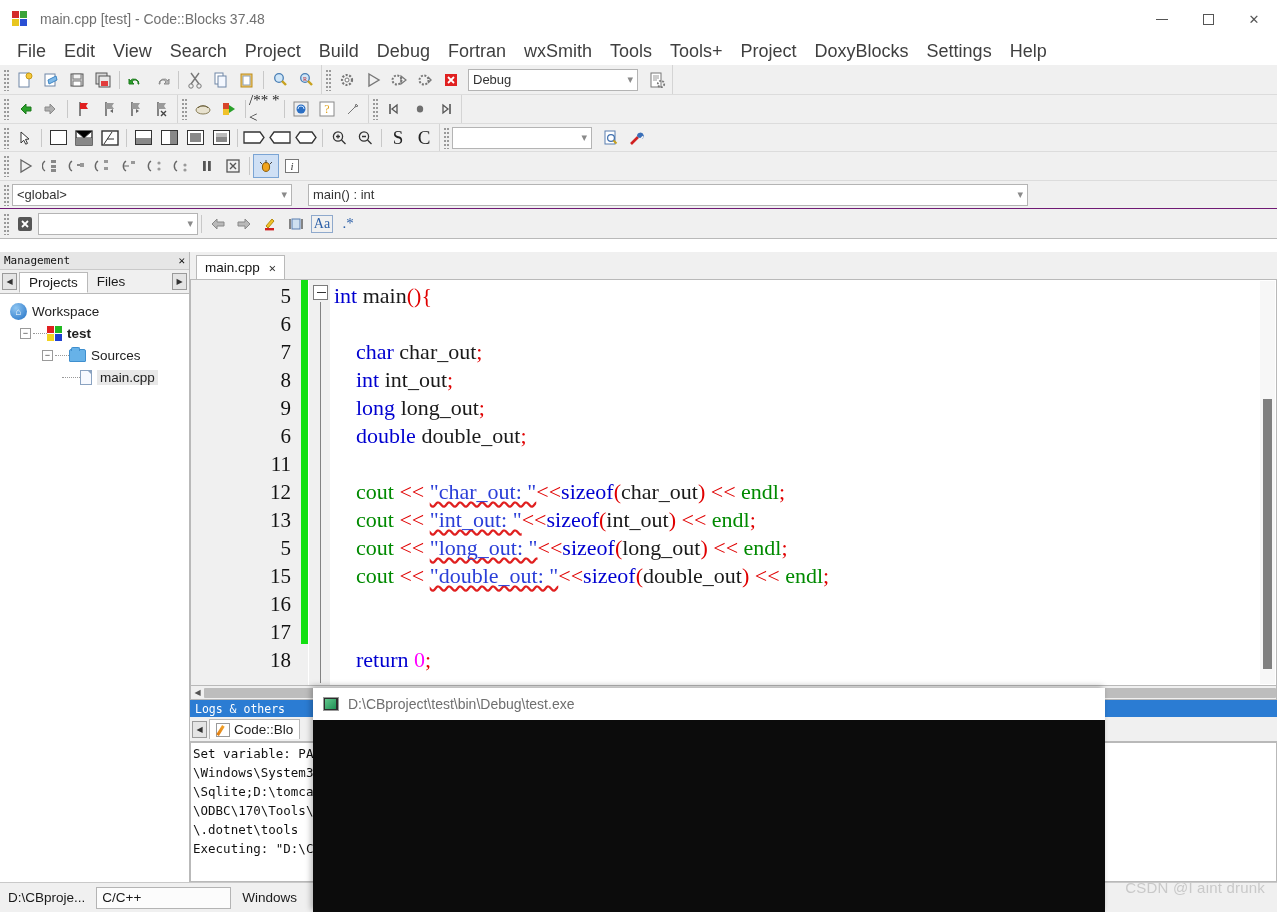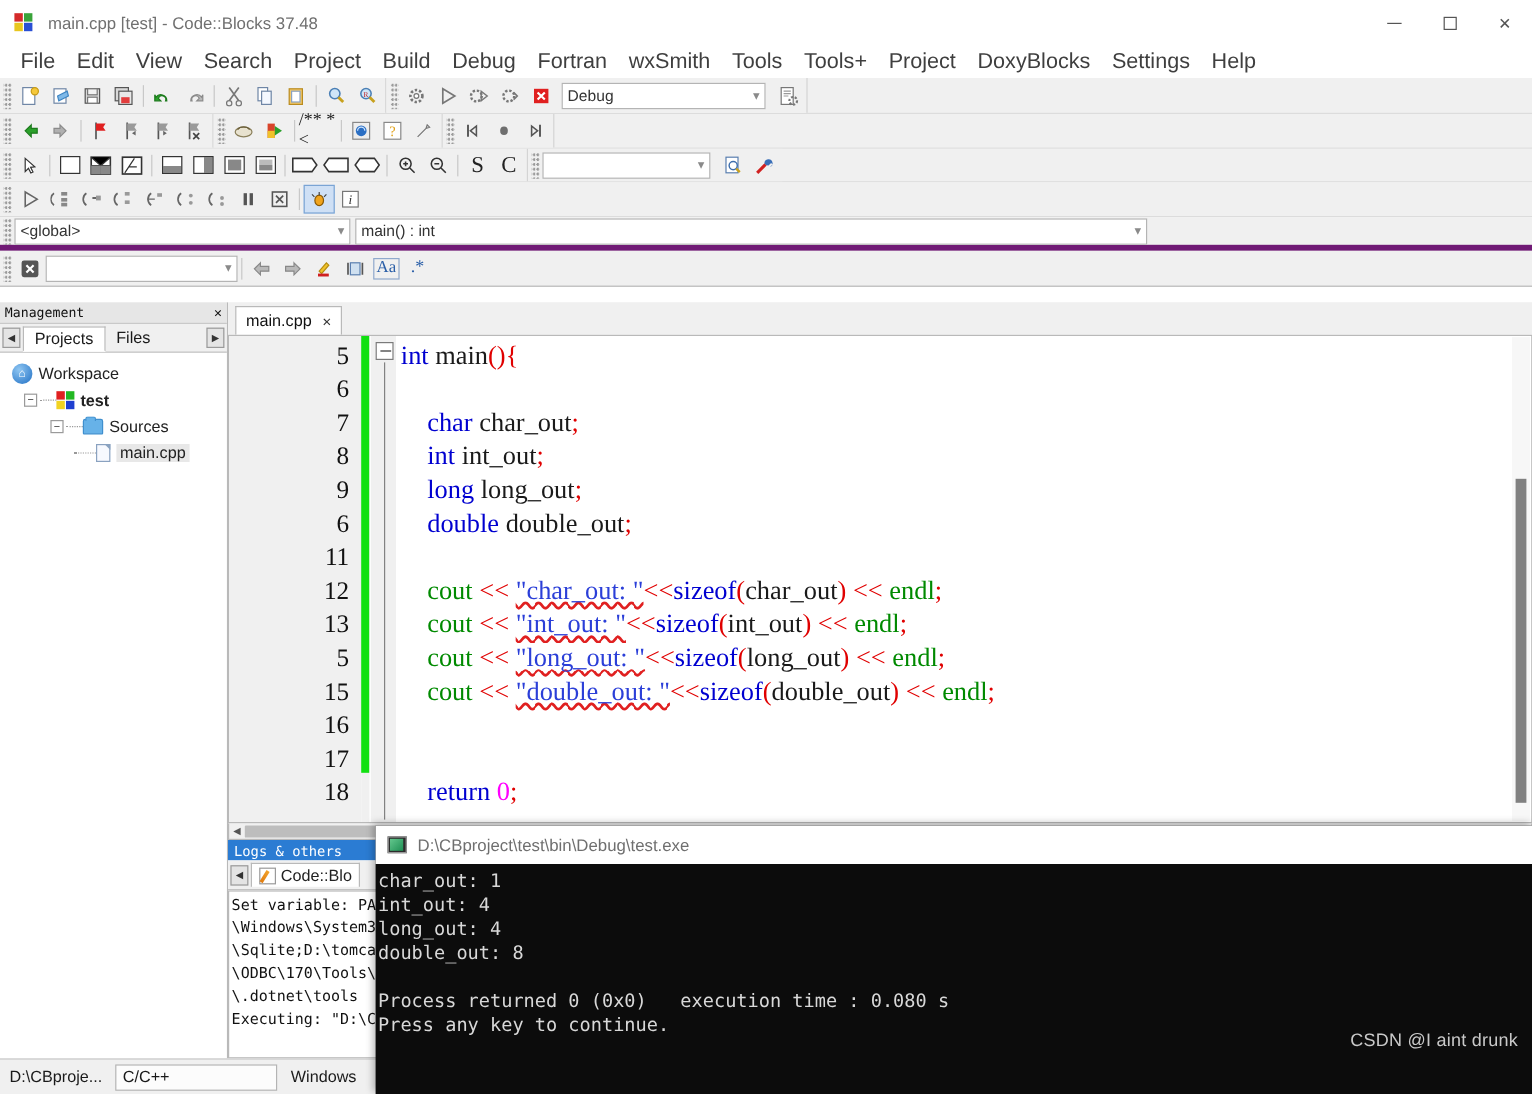--- a/index.html
+++ b/index.html
@@ -54,21 +54,21 @@
   .sqicon.half-b { background:linear-gradient(#fff 55%,#888 55%); }
   .sqicon.half-r { background:linear-gradient(90deg,#fff 55%,#888 55%); }
   .sqicon.inner  { background:#fff; position:relative; }
   .sqicon.inner::after{content:"";position:absolute;inset:2px;background:#888;}
   .sqicon.inner2 { background:#fff; position:relative; }
   .sqicon.inner2::after{content:"";position:absolute;left:2px;right:2px;top:2px;bottom:2px;
      background:linear-gradient(#bbb 50%,#888 50%);}
 
   
   #scopebar { height:28px; background:#f0f0f0; display:flex; align-items:center;
-              border-bottom:5px solid #701a75; }
+              border-bottom:1px solid #701a75; }
 
   
   #findbar { height:30px; background:#f0f0f0; display:flex; align-items:center;
              border-bottom:1px solid #b9b9b9; }
 
   
   #main { position:absolute; left:0; top:252px; right:0; bottom:30px; display:flex; }
 
   
   #mgmt { width:190px; flex:none; background:#f0f0f0; display:flex; flex-direction:column;
@@ -170,35 +170,35 @@
                line-height:19px; padding:1px 2px; white-space:pre; }
 
   
   #statusbar { position:absolute; left:0; right:0; bottom:0; height:30px; background:#f0f0f0;
                border-top:1px solid #c9c9c9; display:flex; align-items:center; }
   .sfield { height:22px; border:1px solid #b4b4b4; background:#fcfcfc; display:flex;
             align-items:center; padding:0 5px; margin:0 3px; font-size:13.5px; color:#1a1a1a;}
   .splain { padding:0 8px; font-size:13.5px; color:#1a1a1a; }
 
   
-  #console { position:absolute; left:313px; top:688px; width:964px; height:224px;
+  #console { position:absolute; left:313px; top:688px; width:792px; height:224px;
              background:#0c0c0c; box-shadow:-2px -2px 6px rgba(0,0,0,.28);
              display:flex; flex-direction:column; }
   #console-title { height:32px; background:#ffffff; display:flex; align-items:center;
                    padding-left:10px; }
   #console-icon { width:16px; height:14px; flex:none; background:#2c2c2c; border:1px solid #999;
                   position:relative; }
   #console-icon::after{content:"";position:absolute;left:1px;top:1px;width:11px;height:10px;
                   background:linear-gradient(135deg,#63c78d,#1f8f54);}
   #console-name { margin-left:9px; color:#6f6f6f; font-size:14px; }
   #console-body { flex:1; color:#d8d8d8; font-family:"DejaVu Sans Mono",monospace;
                   font-size:15.5px; line-height:20px; padding:4px 0 0 2px; white-space:pre; }
 
   
-  #watermark { position:absolute; right:12px; bottom:36px; color:#c9c9c9;
+  #watermark { position:absolute; right:12px; bottom:16px; color:#c9c9c9;
                font-size:15px; letter-spacing:.2px; }
 </style>
 </head>
 <body>
 
 <div id="titlebar">
   <div id="app-icon">
     <i></i>
       <i></i>
       <i></i>
@@ -640,21 +640,21 @@
       </div>
   </div>
 </div>
 
 <div id="scopebar">
   <div class="grip"></div>
   <div class="tcombo" style="width:280px">
     <span class="cv">&lt;global&gt;</span>
     <span class="thin-caret">▾</span>
   </div>
-  <div class="tcombo" style="width:660px;margin-left:4px">
+  <div class="tcombo" style="width:720px;margin-left:16px">
     <span class="cv">main() : int</span>
     <span class="thin-caret">▾</span>
   </div>
 </div>
 
 <div id="findbar">
   <div class="grip"></div>
   <div class="tbtn">
     <svg width="18" height="18" viewBox="0 0 18 18">
         <rect x="2" y="2" width="14" height="14" rx="2" fill="#555"></rect>
@@ -808,22 +808,15 @@
   <div class="splain">D:\CBproje...</div>
   <div class="sfield" style="width:135px">C/C++</div>
   <div class="splain">Windows</div>
 </div>
 
 <div id="console">
   <div id="console-title">
     <div id="console-icon"></div>
     <div id="console-name">D:\CBproject\test\bin\Debug\test.exe</div>
   </div>
-  <div id="console-body">char_out: 1
-int_out: 4
-long_out: 4
-double_out: 8
-
-Process returned 0 (0x0)   execution time : 0.080 s
-Press any key to continue.</div>
 </div>
 
 <div id="watermark">CSDN @I aint drunk</div>
 
 </body></html>

